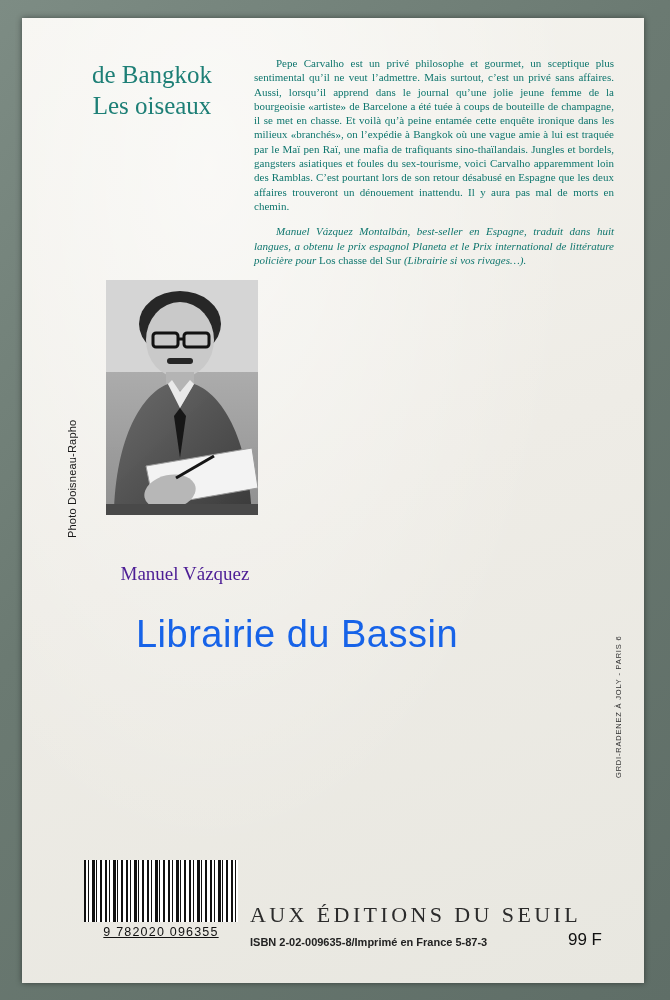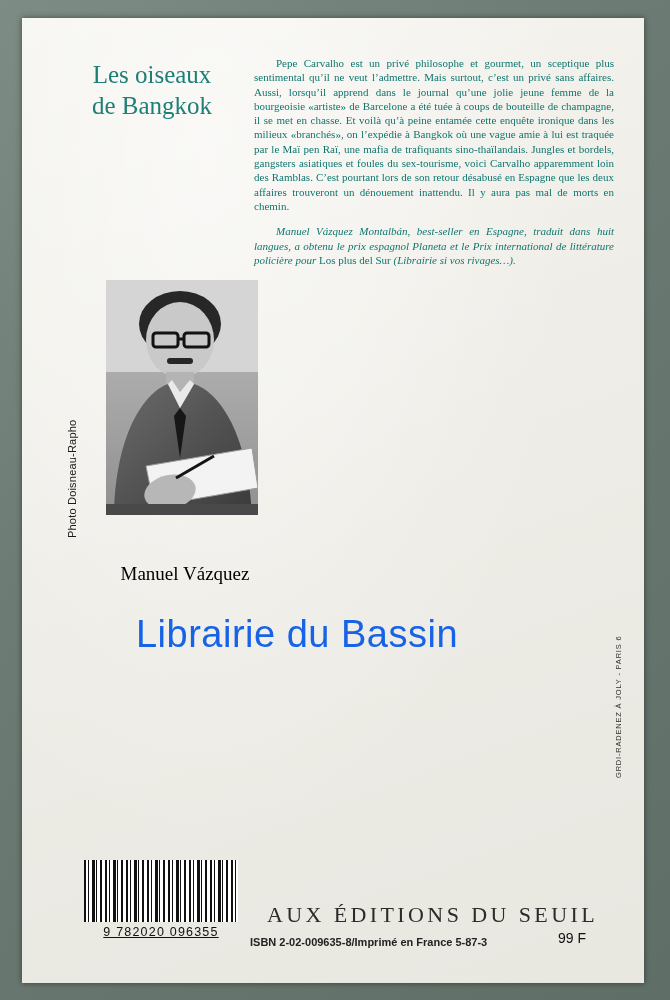--- a/index.html
+++ b/index.html
@@ -87,21 +87,21 @@
     background: #cfd0cc;
     overflow: hidden;
     filter: grayscale(100%) contrast(105%);
   }
   #author-name {
     position: absolute;
     left: 0;
     top: 282px;
     width: 210px;
     text-align: center;
-    color: #000000;
+    color: #4c1d95;
     font-size: 19px;
     line-height: 1.3;
   }
   #author-name .ln { display: block; }
 
   
   #blurb {
     position: absolute;
     left: 232px;
     top: 38px;
@@ -157,42 +157,42 @@
     color: #111;
     text-align: center;
     text-decoration: underline;
   }
 
   #publisher {
     position: absolute;
     left: 228px;
     top: 884px;
     width: 348px;
-    text-align: right;
+    text-align: left;
     font-size: 22px;
     letter-spacing: 3.4px;
     color: #2b2b2b;
     font-family: "Liberation Serif", serif;
   }
   #isbn-line {
     position: absolute;
     left: 228px;
     top: 918px;
     width: 270px;
     font-size: 11px;
     color: #222;
     font-family: "Liberation Sans", sans-serif;
     font-weight: bold;
   }
   #price {
     position: absolute;
-    left: 504px;
+    left: 520px;
     top: 912px;
     width: 60px;
-    font-size: 14px;
+    font-size: 17px;
     text-align: right;
     color: #111;
     font-family: "Liberation Sans", sans-serif;
   }
   #printer-credit {
     position: absolute;
     left: 592px;
     top: 760px;
     width: 220px;
     transform: rotate(-90deg);
@@ -206,22 +206,22 @@
 </head>
 <body>
 
 <div id="scan-background"></div>
 
 <div id="book-cover">
   <div class="cover-texture"></div>
 
   <div id="left-column">
     <div id="book-title">
+      <span class="ln">de Bangkok</span>
       <span class="ln">Les oiseaux</span>
-      <span class="ln">de Bangkok</span>
     </div>
 
     <div id="author-photo-block">
       <div id="photo-credit">Photo Doisneau-Rapho</div>
 
       <div id="author-photo">
         <svg width="152" height="235" viewBox="0 0 152 235">
           <defs>
             <linearGradient id="bgGrad" x1="0" y1="0" x2="0" y2="1">
               <stop offset="0%" stop-color="#b9bcb8"></stop>
@@ -265,21 +265,21 @@
       </div>
 
       <div id="author-name">
         <span class="ln">Manuel Vázquez</span>
       </div>
     </div>
   </div>
 
   <div id="blurb">
     <p>Pepe Carvalho est un privé philosophe et gourmet, un sceptique plus sentimental qu’il ne veut l’admettre. Mais surtout, c’est un privé sans affaires. Aussi, lorsqu’il apprend dans le journal qu’une jolie jeune femme de la bourgeoisie «artiste» de Barcelone a été tuée à coups de bouteille de champagne, il se met en chasse. Et voilà qu’à peine entamée cette enquête ironique dans les milieux «branchés», on l’expédie à Bangkok où une vague amie à lui est traquée par le Maï pen Raï, une mafia de trafiquants sino-thaïlandais. Jungles et bordels, gangsters asiatiques et foules du sex-tourisme, voici Carvalho apparemment loin des Ramblas. C’est pourtant lors de son retour désabusé en Espagne que les deux affaires trouveront un dénouement inattendu. Il y aura pas mal de morts en chemin.</p>
-    <p class="bio"><span>Manuel Vázquez Montalbán, best-seller en Espagne, traduit dans huit langues, a obtenu le prix espagnol Planeta et le Prix international de littérature policière pour </span><span class="roman">Los plus del Sur</span><span> (Librairie si vos rivages…).</span></p>
+    <p class="bio"><span>Manuel Vázquez Montalbán, best-seller en Espagne, traduit dans huit langues, a obtenu le prix espagnol Planeta et le Prix international de littérature policière pour </span><span class="roman">Los chasse del Sur</span><span> (Librairie si vos rivages…).</span></p>
   </div>
 
   <div id="watermark">Librairie du Bassin</div>
 
   <div id="barcode-block">
     <div id="barcode-bars"></div>
     <div id="barcode-number">9 782020 096355</div>
   </div>
 
   <div id="publisher">AUX ÉDITIONS DU SEUIL</div>

